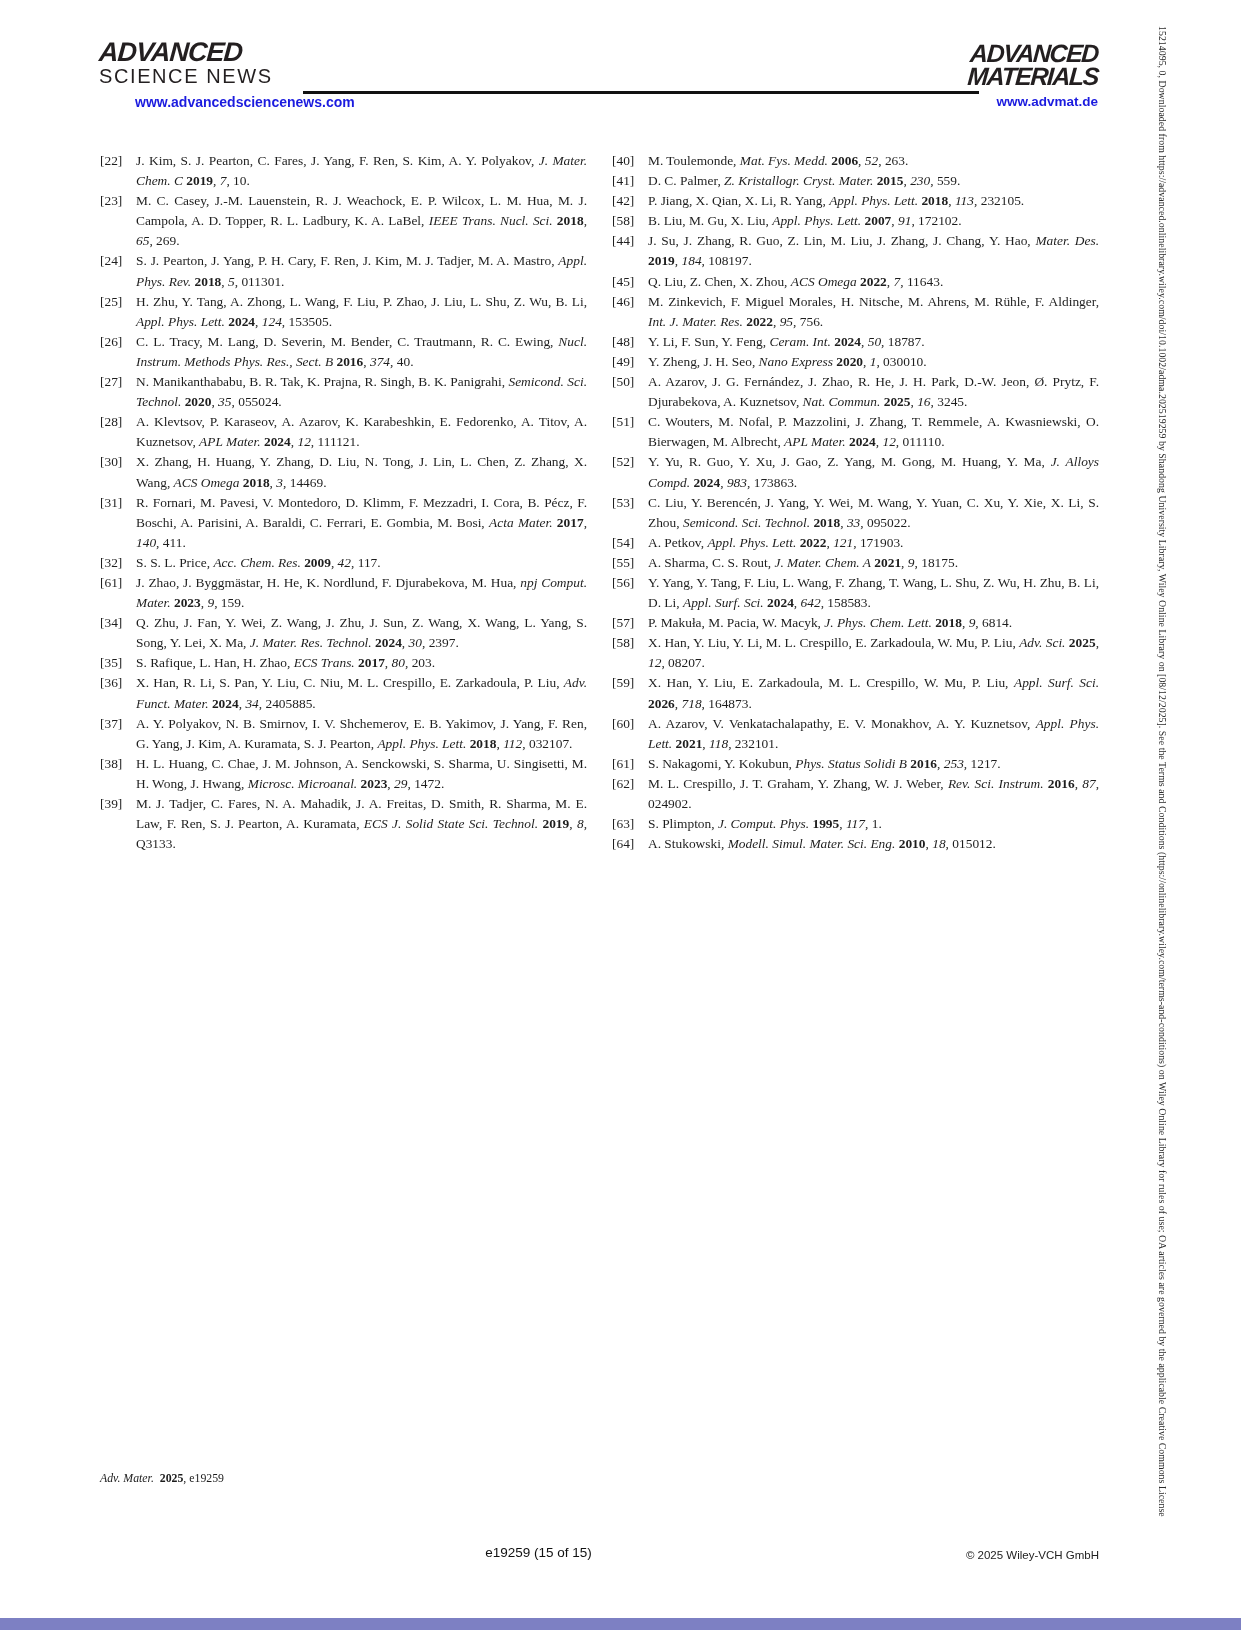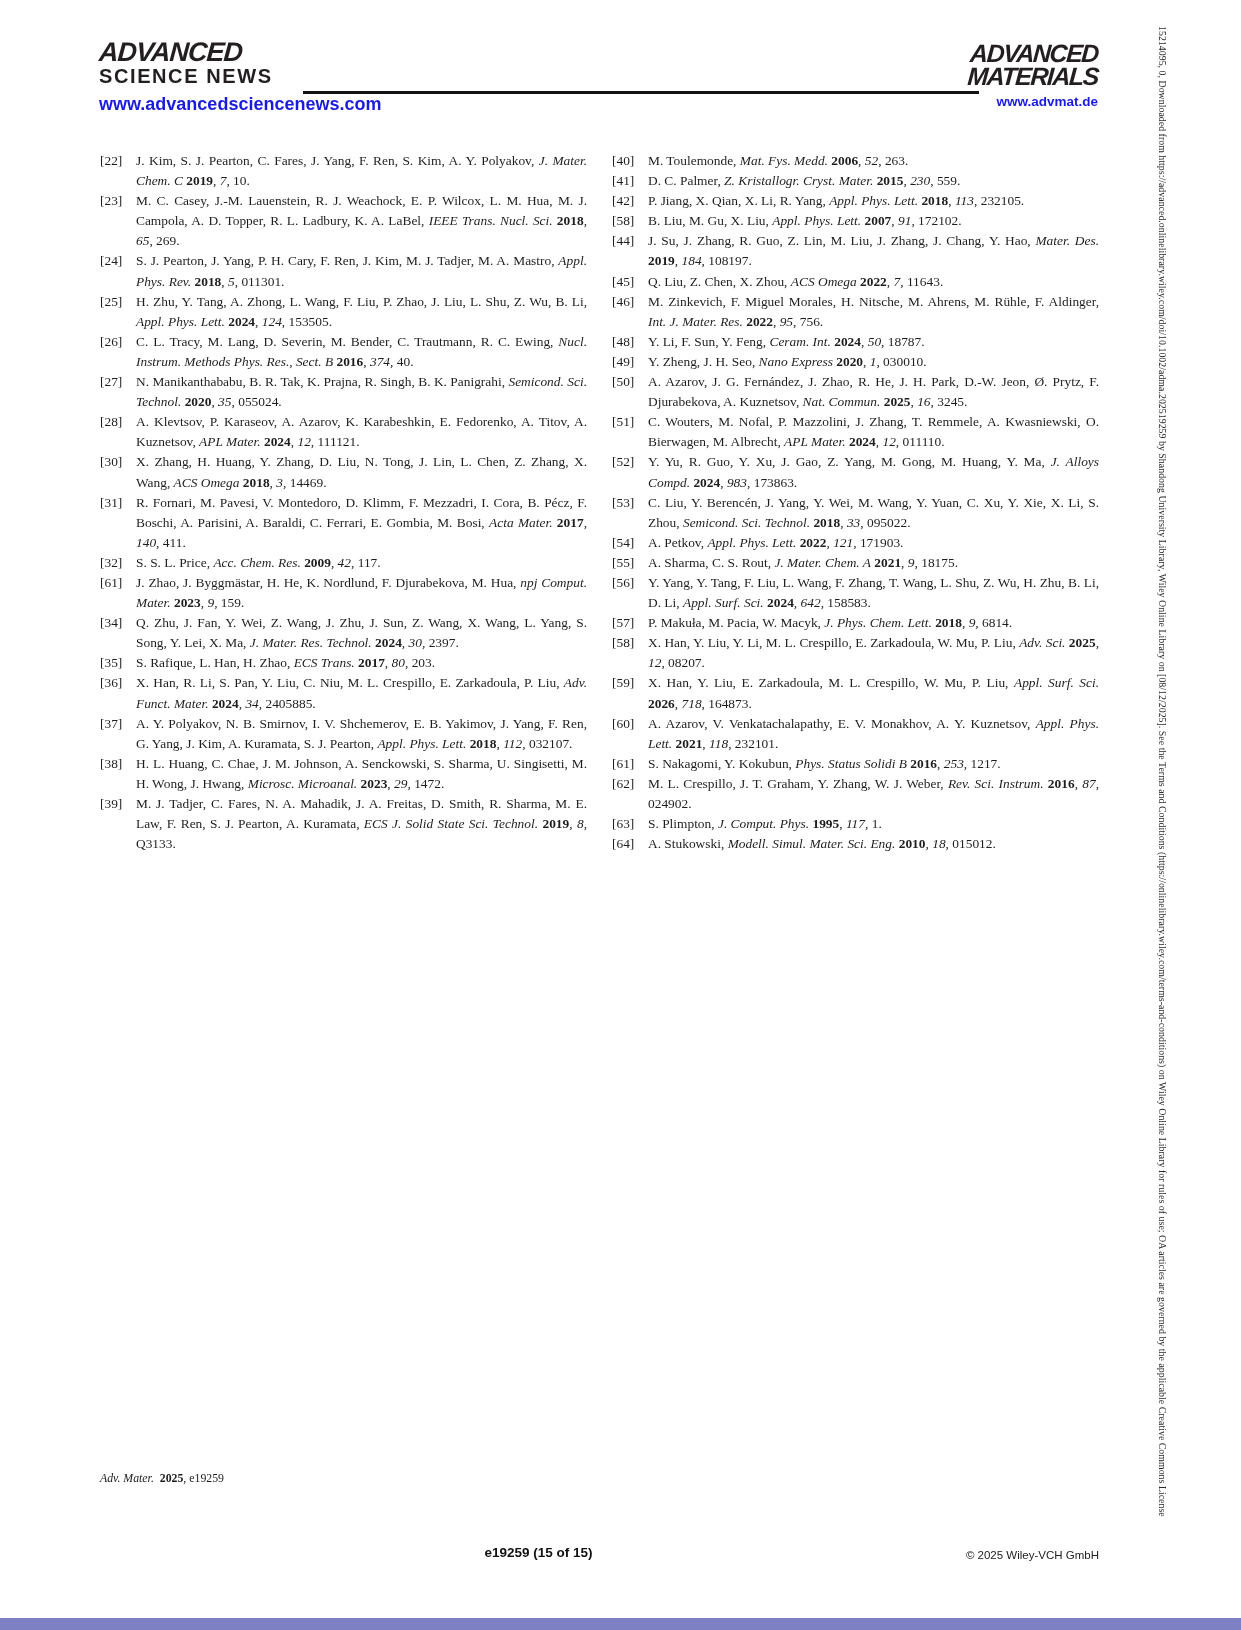--- a/index.html
+++ b/index.html
@@ -7,26 +7,26 @@
     width:1241px;height:1630px;position:relative;background:#ffffff;
     font-family:"Liberation Serif",serif;color:#1c1c1c;overflow:hidden;
   }
   
   .asn-logo{position:absolute;left:99px;top:40px;color:#231f20;}
   .asn-line1{
     font-family:"Liberation Sans",sans-serif;font-style:italic;font-weight:900;
     font-size:27px;line-height:0.95;letter-spacing:-1px;transform:skewX(-4deg);
   }
   .asn-line2{
-    font-family:"Liberation Sans",sans-serif;font-weight:700;
+    font-family:"Liberation Sans",sans-serif;font-weight:400;
     font-size:20px;line-height:1.0;letter-spacing:1.6px;
   }
   .asn-url{
     margin-top:8px;font-family:"Liberation Sans",sans-serif;font-weight:700;
-    font-size:18px;color:#1b1bdf;text-decoration:none;display:block;
+    font-size:14px;color:#1b1bdf;text-decoration:none;display:block;margin-left:36px;
   }
   .header-rule{position:absolute;left:303px;top:91px;width:676px;height:2.5px;background:#111;}
   .am-logo{position:absolute;left:953px;top:42px;width:145px;text-align:right;color:#231f20;}
   .am-line1,.am-line2{
     font-family:"Liberation Sans",sans-serif;font-style:italic;font-weight:900;
     font-size:25px;line-height:0.92;letter-spacing:-1.5px;transform:skewX(-4deg);
   }
   .am-url{
     margin-top:6px;font-family:"Liberation Sans",sans-serif;font-weight:700;
     font-size:13.5px;color:#1b1bdf;text-decoration:none;display:block;
@@ -46,21 +46,21 @@
     position:absolute;left:1157px;top:26px;height:1590px;
     writing-mode:vertical-rl;text-orientation:mixed;white-space:nowrap;
     font-family:"Liberation Serif",serif;font-size:9.8px;letter-spacing:0.05px;color:#2a2a2a;
   }
   
   .footer-left{position:absolute;left:100px;top:1471px;font-size:11.8px;font-family:"Liberation Serif",serif;}
   .footer-left .fj{font-style:italic;}
   .footer-left .fy{font-weight:700;}
   .footer-center{
     position:absolute;left:0;top:1545px;width:1077px;text-align:center;
-    font-family:"Liberation Sans",sans-serif;font-weight:700;font-size:13.5px;color:#111;
+    font-family:"Liberation Sans",sans-serif;font-weight:400;font-size:13.5px;color:#111;
   }
   .footer-right{
     position:absolute;right:142px;top:1549px;font-size:11.5px;
     font-family:"Liberation Sans",sans-serif;color:#222;margin-left:29px;
   }
   
   .bottom-bar{position:absolute;left:0;bottom:0;width:1241px;height:12px;background:#7d80c3;}
 </style>
 </head>
 <body>

